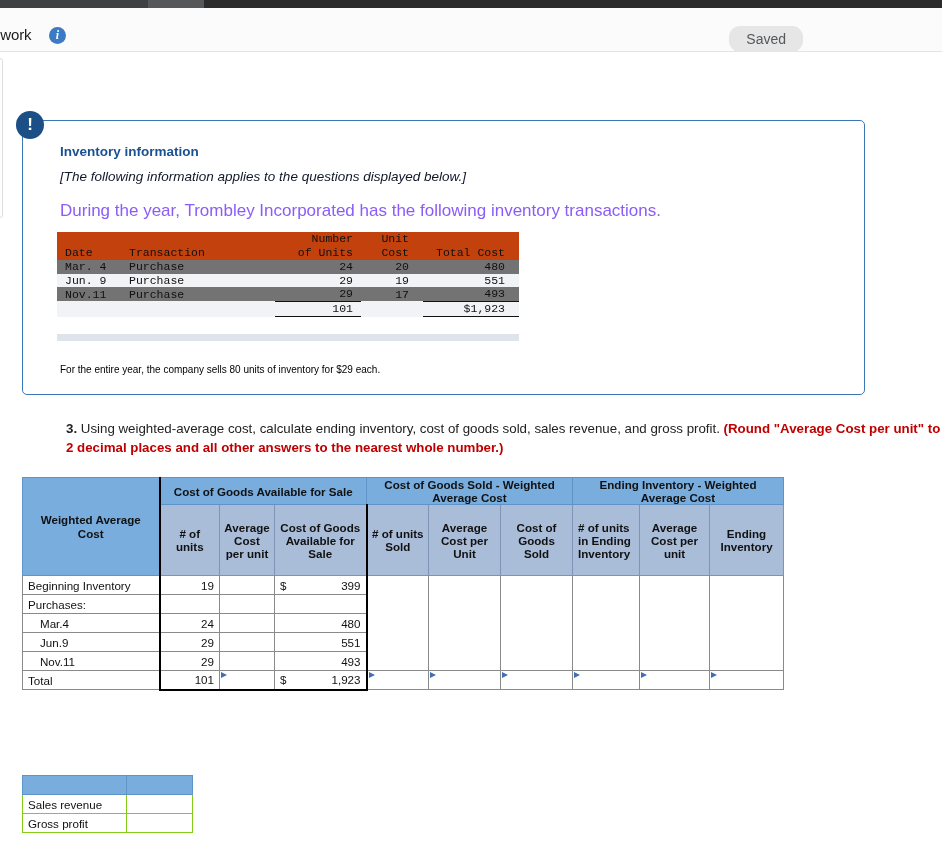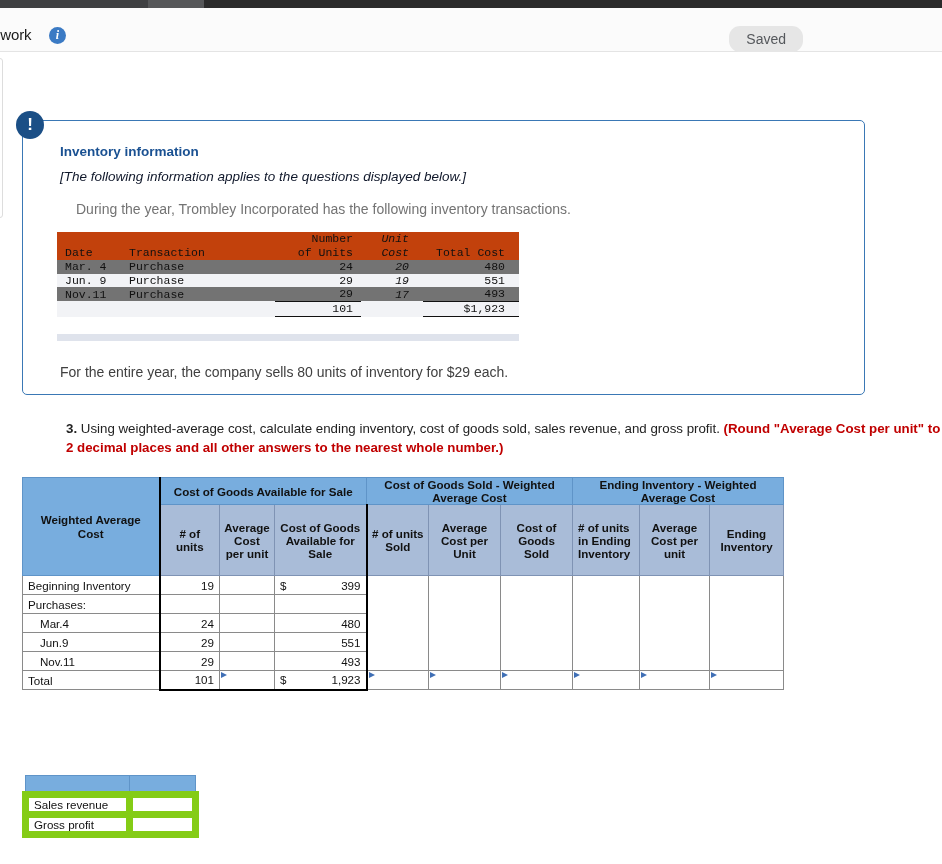--- a/index.html
+++ b/index.html
@@ -90,26 +90,26 @@
   }
   .req-title {
     position: absolute; left: 60px; top: 144px;
     font-size: 13.5px; font-weight: bold; color: #1a5192;
   }
   .req-italic {
     position: absolute; left: 60px; top: 169px;
     font-size: 13.5px; font-style: italic; color: #0f172a;
   }
   .req-line {
-    position: absolute; left: 76px; top: 201px;
-    font-size: 14px; color: #737373;
+    position: absolute; left: 60px; top: 201px;
+    font-size: 17px; color: #8b5cf6;
   }
   .req-footer {
     position: absolute; left: 60px; top: 364px;
-    font-size: 14px; color: #404040;
+    font-size: 10px; color: #000000;
   }
 
   
   .mono-wrap {
     position: absolute; left: 57px; top: 232px;
     width: 462px;
     font-family: "Liberation Mono", monospace;
     font-size: 11.5px;
     color: #111111;
   }
@@ -125,21 +125,21 @@
     font-weight: normal;
     white-space: pre;
     vertical-align: bottom;
   }
   .mono .hdr-row td { background: #c2410c; height: 14px; }
   .mono .band { background: #f2f3f6; }
   .mono .band2 { background: #737373; margin-left: 12px; }
   .c-date  { width: 72px; text-align: left; padding-left: 8px !important; }
   .c-trans { width: 146px; text-align: left; }
   .c-units { width: 86px; text-align: right; padding-right: 8px !important;}
-  .c-ucost { width: 62px; text-align: right; padding-right: 14px !important; font-style: italic;}
+  .c-ucost { width: 62px; text-align: right; padding-right: 14px !important;}
   .c-tcost { width: 96px; text-align: right; padding-right: 14px !important;}
   .u-single { border-bottom: 1px solid #111111; }
   .mono-endbar {
     position: absolute; left: 57px; top: 334px;
     width: 462px; height: 7px; background: #dfe3ec;
   }
   .mono .sumline td { padding-bottom: 1px; }
 
   
   .q3 {
@@ -206,21 +206,21 @@
   }
 
   
   .grid2 {
     position: absolute; left: 22px; top: 775px;
     border-collapse: collapse;
     font-size: 11.6px; color: #111111;
     table-layout: fixed;
   }
   .grid2 td {
-    border: 7px solid #84cc16;
+    border: 1px solid #84cc16;
     height: 19px; padding: 0 5px;
     background: #ffffff; position: relative;
     vertical-align: middle;
   }
   .grid2 td.hd { background: #78ADDE; border: 1px solid #5f94c8; }
 </style>
 </head>
 <body>
 
 <div class="top-strip">

